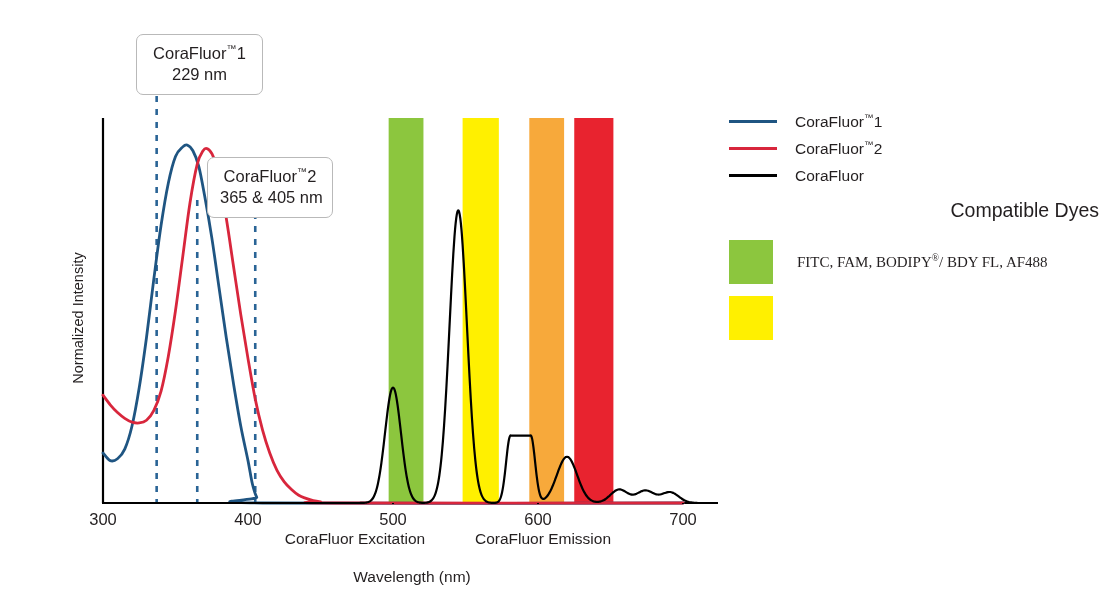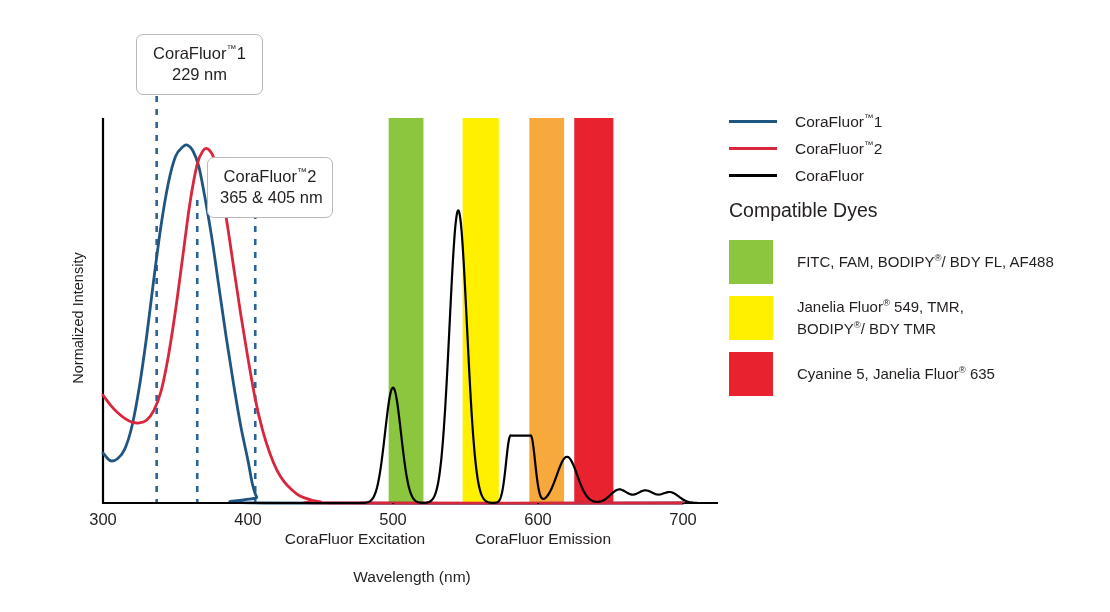--- a/index.html
+++ b/index.html
@@ -74,20 +74,21 @@
   .legend-sup {
     font-size: 9.5px;
     vertical-align: super;
     letter-spacing: 0.3px;
   }
   #compatible-dyes {
     position: absolute;
     left: 729px;
     top: 199px;
     width: 370px;
+    text-align: right;
   }
   .dyes-heading {
     font-size: 19.5px;
     color: #231f20;
     margin: 0 0 18px 0;
     font-weight: normal;
   }
   .dye-row {
     display: flex;
     align-items: center;
@@ -97,20 +98,21 @@
   .dye-swatch {
     width: 44px;
     height: 44px;
     flex: 0 0 44px;
   }
   .dye-label {
     margin-left: 24px;
     font-size: 15px;
     line-height: 1.38;
     color: #231f20;
+    font-family: Liberation Serif, serif;
   }
   .dye-sup {
     font-size: 9.5px;
     vertical-align: super;
   }
   .axis-text {
     font-family: "Liberation Sans", sans-serif;
     fill: #231f20;
   }
 </style>
@@ -185,25 +187,15 @@
   <div class="dyes-heading">Compatible Dyes</div>
   <div id="dyes-list">
       <div class="dye-row">
         <div class="dye-swatch" style="background: rgb(140, 198, 62);"></div>
         <div class="dye-label">
           <div>FITC, FAM, BODIPY<span class="dye-sup">®</span>/ BDY FL, AF488</div>
         </div>
       </div>
       <div class="dye-row">
         <div class="dye-swatch" style="background: rgb(255, 240, 0);"></div>
-        <div class="dye-label">
-          <div>Janelia Fluor<span class="dye-sup">®</span> 549, TMR,</div>
-          <div>BODIPY<span class="dye-sup">®</span>/ BDY TMR</div>
-        </div>
       </div>
-      <div class="dye-row">
-        <div class="dye-swatch" style="background: rgb(232, 35, 47);"></div>
-        <div class="dye-label">
-          <div>Cyanine 5, Janelia Fluor<span class="dye-sup">®</span> 635</div>
-        </div>
-      </div>
     </div>
 </div>
 
 </body></html>

